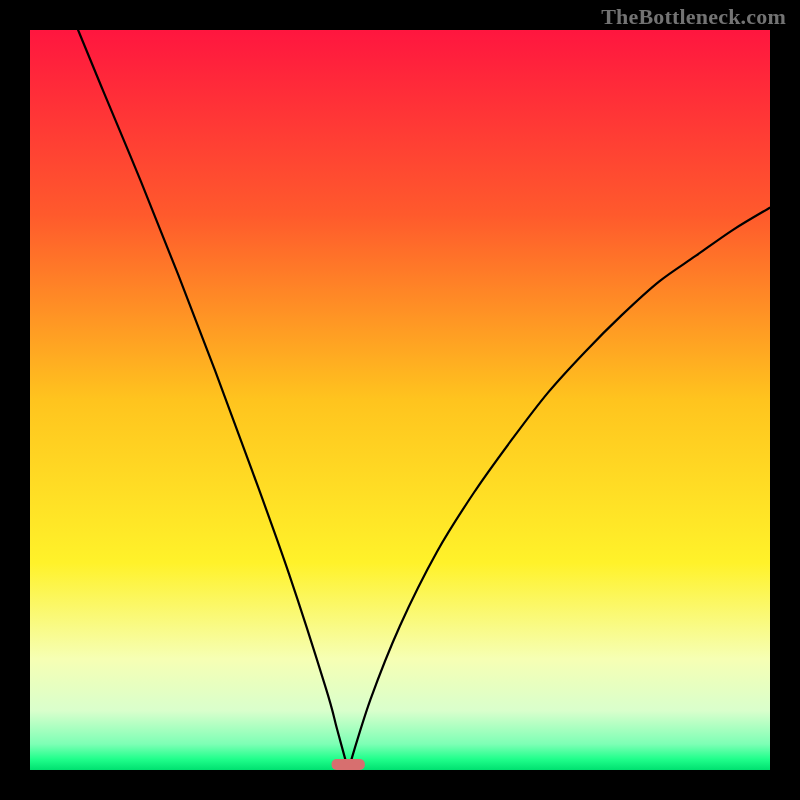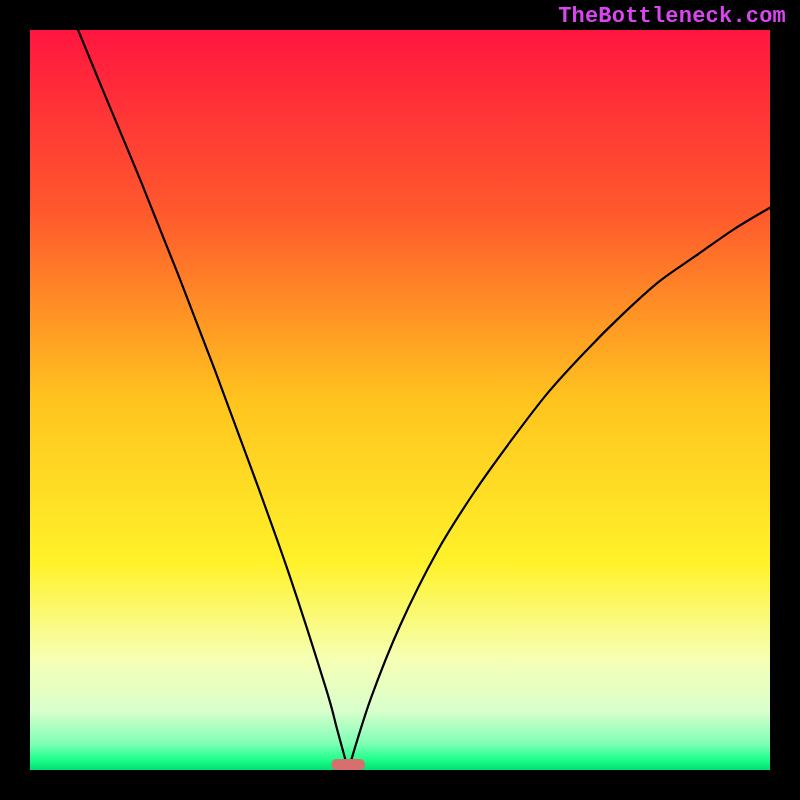--- a/index.html
+++ b/index.html
@@ -13,24 +13,24 @@
   .container {
     position: relative;
     width: 800px;
     height: 800px;
     background: #000;
   }
   .watermark {
     position: absolute;
     top: 4px;
     right: 14px;
-    font-family: Liberation Mono, monospace;
+    font-family: Liberation Serif, serif;
     font-size: 22px;
     font-weight: 600;
-    color: #d946ef;
+    color: #737373;
     letter-spacing: 0.2px;
     z-index: 10;
   }
   svg.plot {
     position: absolute;
     left: 30px;
     top: 30px;
     width: 740px;
     height: 740px;
     display: block;

